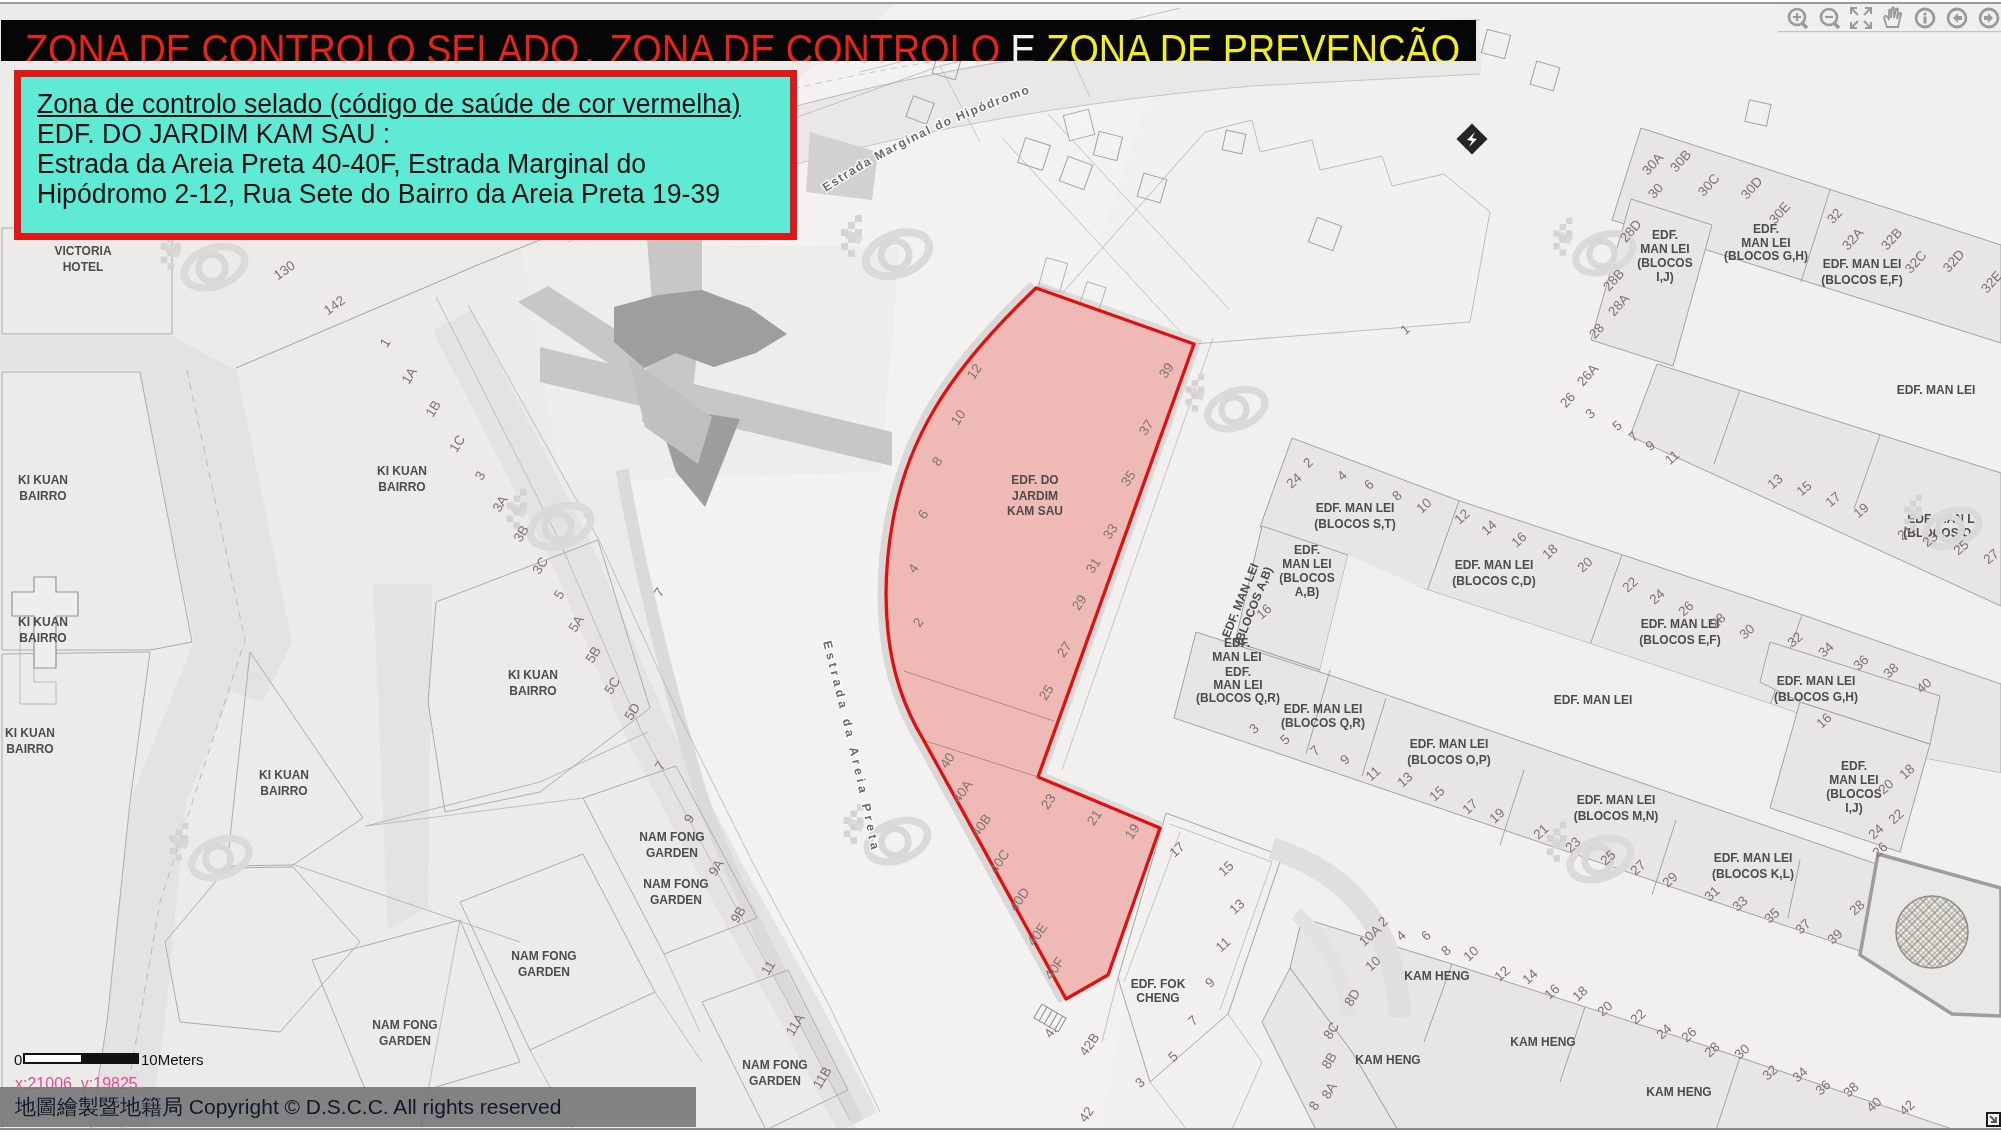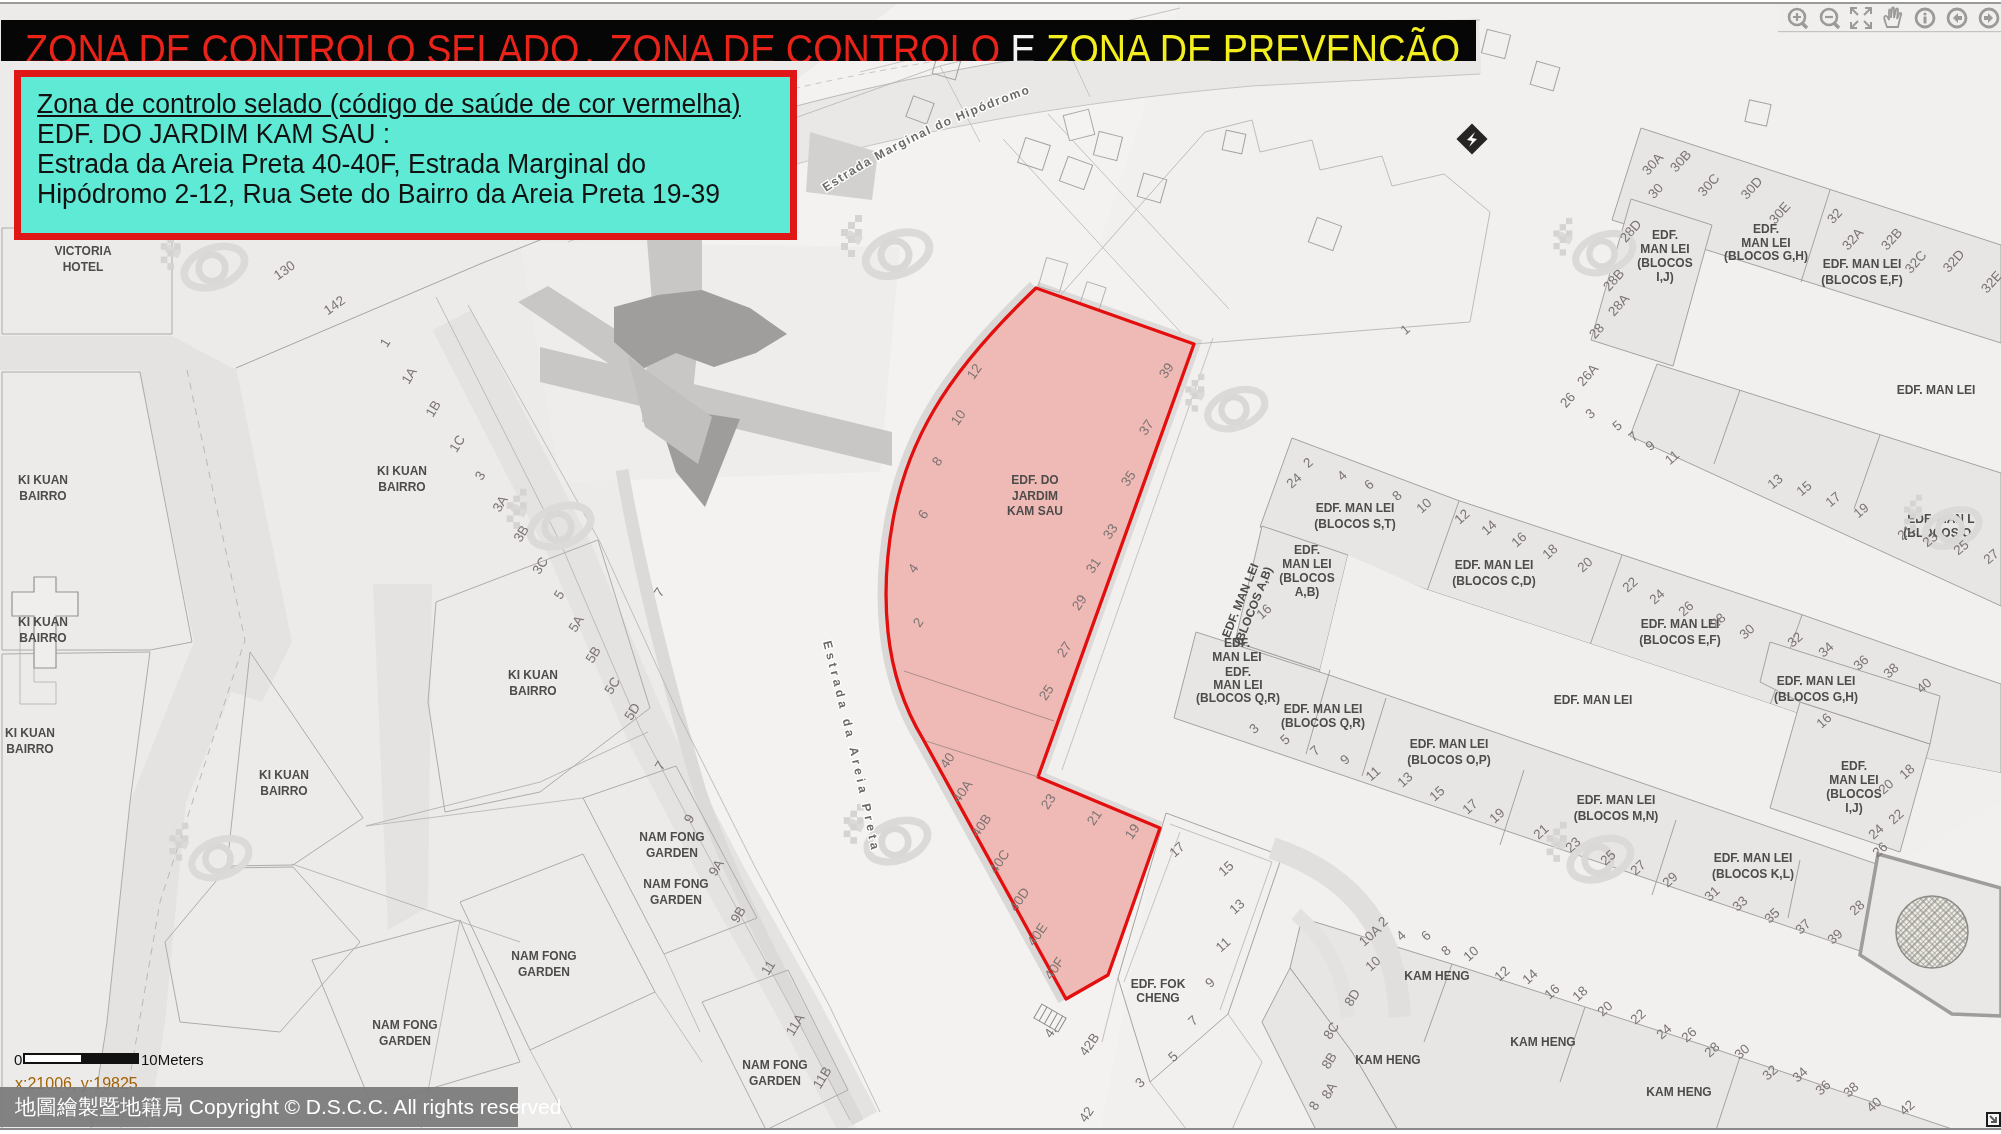--- a/index.html
+++ b/index.html
@@ -700,23 +700,23 @@
       </g>
 </svg>
 
 <svg style="position:absolute;left:10px;top:1050px;" width="260" height="22" viewBox="0 0 260 22">
 <text x="4" y="15" font-family="Liberation Sans" font-size="15" fill="#111">0</text>
 <rect x="14" y="4" width="114" height="9" fill="#ffffff" stroke="#111" stroke-width="2"></rect>
 <rect x="71" y="4" width="57" height="9" fill="#111"></rect>
 <text x="131" y="15" font-family="Liberation Sans" font-size="15" fill="#111">10Meters</text>
 </svg>
 
-<div style="position:absolute;left:15px;top:1075px;font:16px 'Liberation Sans',sans-serif;color:#a16207;">x:21006, y:19825</div>
-
-<div style="position:absolute;left:0px;top:1087px;width:518px;height:40px;background:rgba(122,122,122,0.93);color:#ffffff;font:21px 'Liberation Sans',sans-serif;line-height:40px;white-space:nowrap;">
+<div style="position:absolute;left:15px;top:1075px;font:16px 'Liberation Sans',sans-serif;color:#ec4899;">x:21006, y:19825</div>
+
+<div style="position:absolute;left:0px;top:1087px;width:696px;height:40px;background:rgba(122,122,122,0.93);color:#0f172a;font:21px 'Liberation Sans',sans-serif;line-height:40px;white-space:nowrap;">
   <span style="margin-left:15px;">地圖繪製暨地籍局 Copyright © D.S.C.C. All rights reserved</span>
 </div>
 
 <div style="position:absolute;left:0;top:1128px;width:2001px;height:1.5px;background:#8a8a8a;"></div>
 
 <div style="position:absolute;left:0;top:1129.5px;width:2001px;height:5px;background:#ffffff;"></div>
 
 <div style="position:absolute;left:1986px;top:1112px;width:11px;height:11px;background:#f5f5f5;border:2.5px solid #1b1b1b;"></div>
 <svg style="position:absolute;left:1989px;top:1115px;" width="10" height="10" viewBox="0 0 10 10">
       <path d="M1,1 L7,7 M7,2 V7 H2" stroke="#555" stroke-width="1.8" fill="none"></path>

